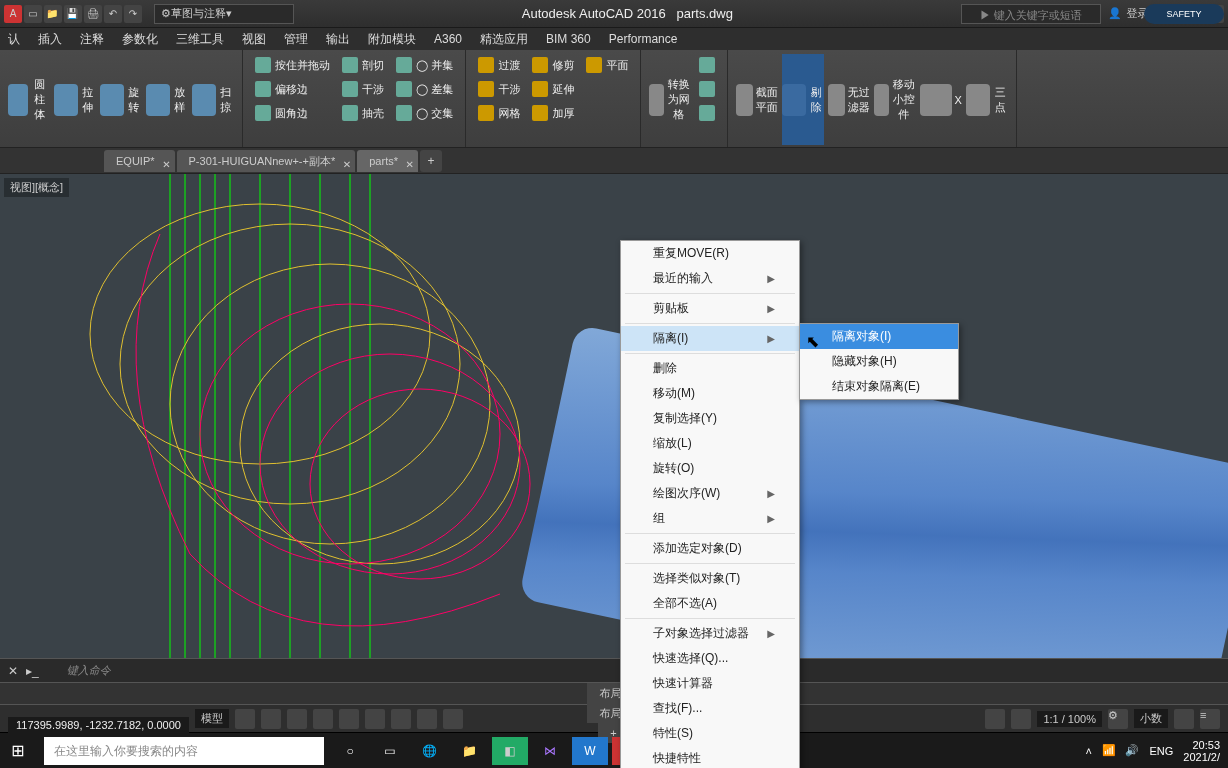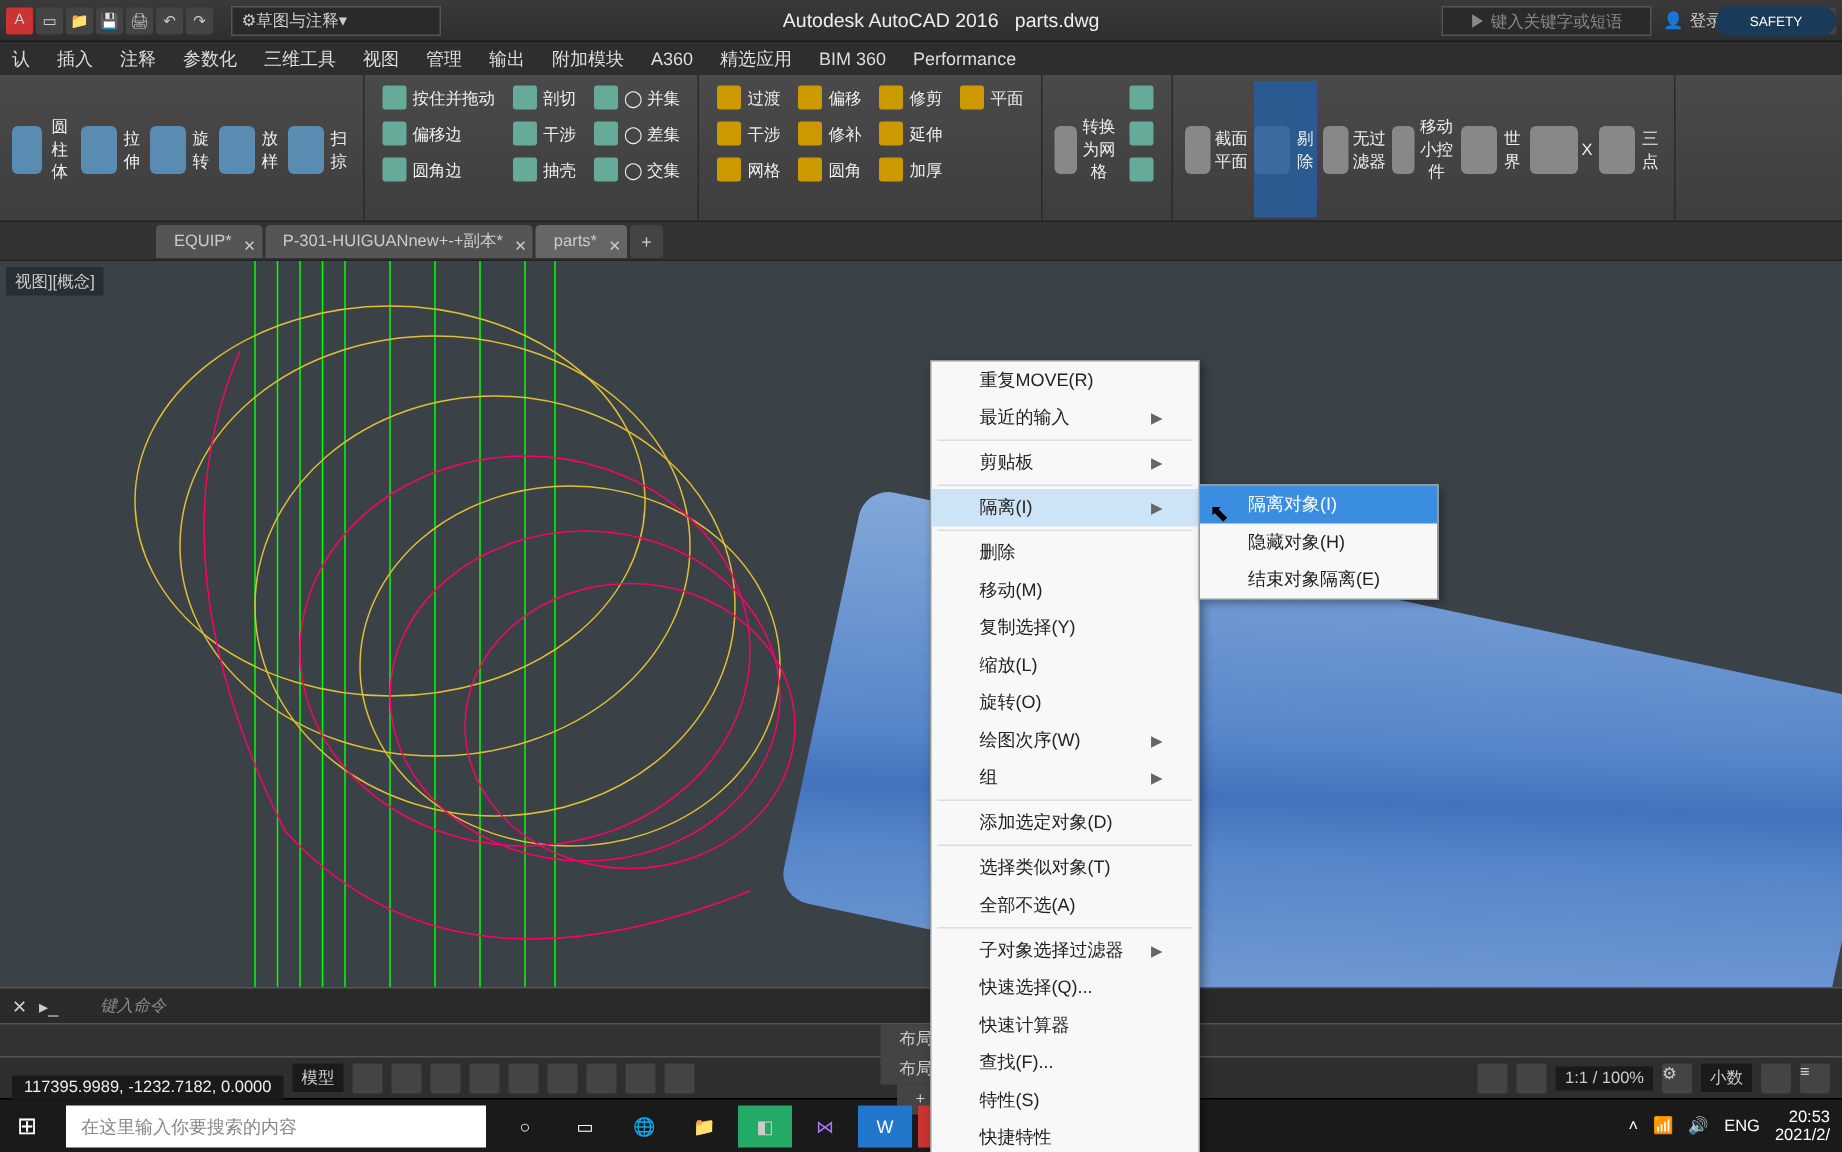--- a/index.html
+++ b/index.html
@@ -183,34 +183,20 @@
           </div>
           <div class="rbtn-sm">
             <span class="ic" style="background:#c90"></span>
             <span>干涉</span>
           </div>
           <div class="rbtn-sm">
             <span class="ic" style="background:#c90"></span>
             <span>网格</span>
           </div>
         </div>
-        <div class="rcol" id="rp3b">
-          <div class="rbtn-sm">
-            <span class="ic" style="background:#c90"></span>
-            <span>偏移</span>
-          </div>
-          <div class="rbtn-sm">
-            <span class="ic" style="background:#c90"></span>
-            <span>修补</span>
-          </div>
-          <div class="rbtn-sm">
-            <span class="ic" style="background:#c90"></span>
-            <span>圆角</span>
-          </div>
-        </div>
         <div class="rcol" id="rp3c">
           <div class="rbtn-sm">
             <span class="ic" style="background:#c90"></span>
             <span>修剪</span>
           </div>
           <div class="rbtn-sm">
             <span class="ic" style="background:#c90"></span>
             <span>延伸</span>
           </div>
           <div class="rbtn-sm">
@@ -253,24 +239,20 @@
           <div class="ico" style="background:#3a6aa0"></div>
           <div class="lbl">剔除</div>
         </div>
         <div class="rbtn-lg">
           <div class="ico" style="background:#888"></div>
           <div class="lbl">无过滤器</div>
         </div>
         <div class="rbtn-lg">
           <div class="ico" style="background:#888"></div>
           <div class="lbl">移动小控件</div>
-        </div>
-        <div class="rbtn-lg">
-          <div class="ico" style="background:#888"></div>
-          <div class="lbl">世界</div>
         </div>
         <div class="rbtn-lg">
           <div class="ico" style="background:#888"></div>
           <div class="lbl">X</div>
         </div>
         <div class="rbtn-lg">
           <div class="ico" style="background:#888"></div>
           <div class="lbl">三点</div>
         </div>
       </div>

